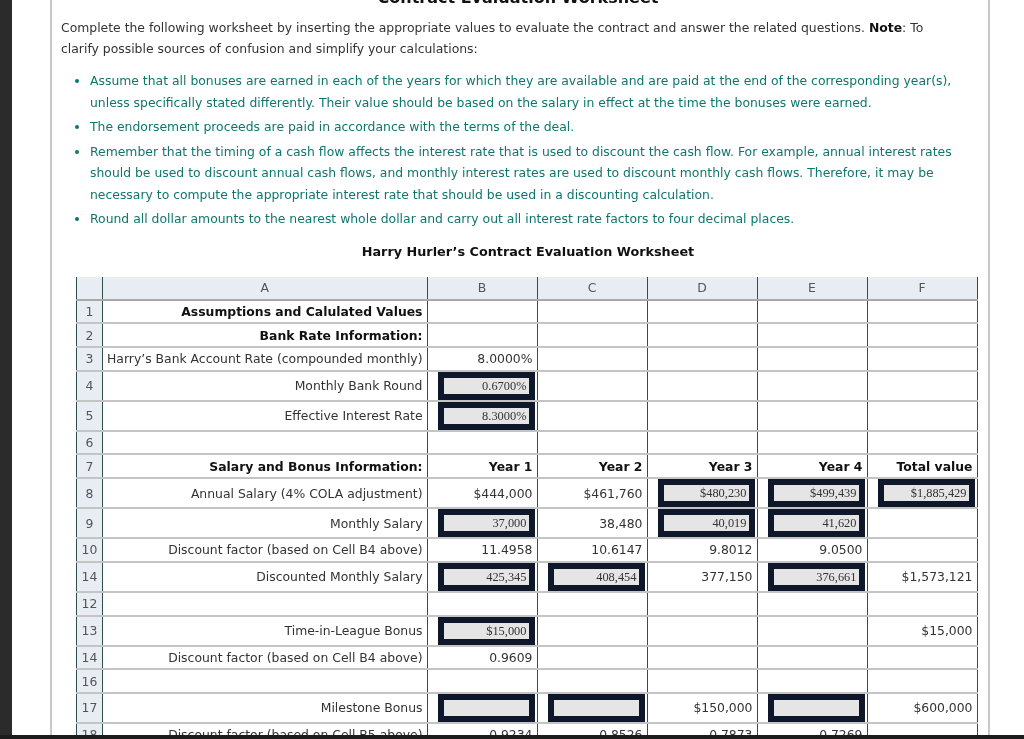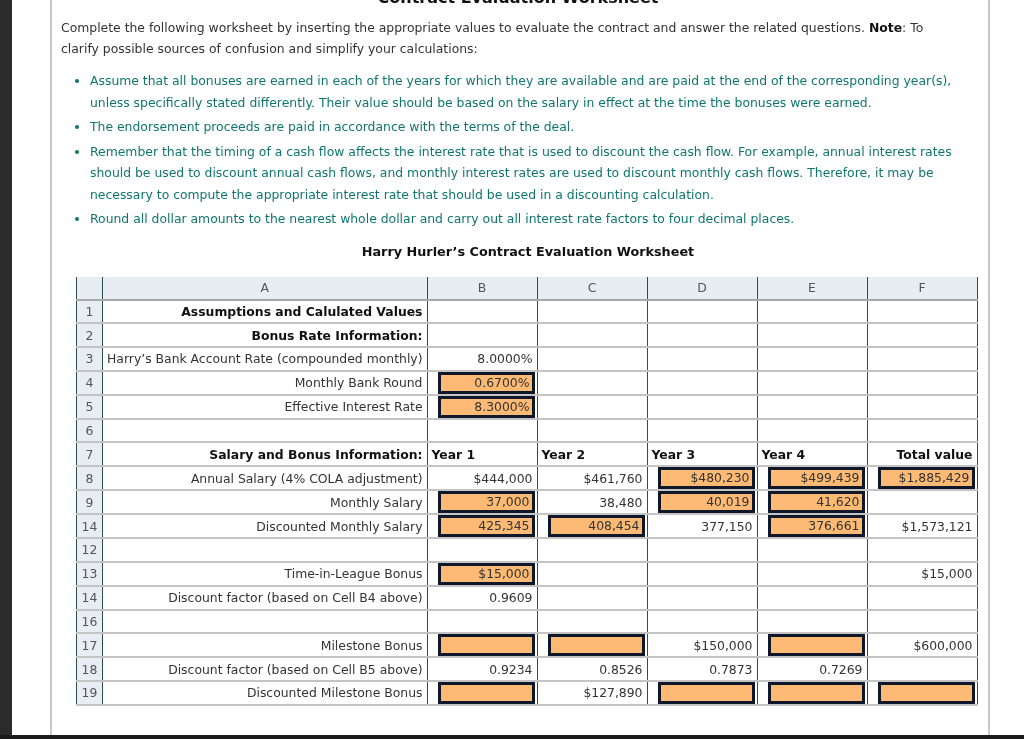--- a/index.html
+++ b/index.html
@@ -49,26 +49,26 @@
   }
   table.sheet td.rn {
     background:#e8edf4; text-align:center; color:#555; padding:0;
     border-left:1px solid #2f4f4f;
   }
   table.sheet th.corner { border-left:1px solid #2f4f4f; }
   td.lbl { text-align:right; }
   td.lbl.bold { font-weight:bold; color:#111; }
   td.lbl.indent { padding-left:16px; }
   td.num { text-align:right; }
-  td.hdr { text-align:left; font-weight:bold; color:#111; }
+  td.hdr { text-align:right; font-weight:bold; color:#111; }
   td.hdr.right { text-align:right; }
   .box {
-    display:block; border:3px solid #0f172a; height:16px; line-height:16px;
+    display:block; border:6px solid #0f172a; height:16px; line-height:16px;
     text-align:right; padding:0 2px; margin:0 -2px 0 6px;
-    font-size:12.4px; background:#fdba74;
+    font-size:12.4px; background:#e5e5e5;font-family:Liberation Serif, serif;
   }
   .box.empty { color:transparent; }
 </style>
 </head>
 <body>
 
 <div class="page">
   <div class="clipped-title">Contract Evaluation Worksheet</div>
   <div class="rule-left"></div>
   <div class="rule-right"></div>
@@ -112,21 +112,21 @@
           <td class="rn">1</td>
           <td class="lbl bold">Assumptions and Calulated Values</td>
           <td class="num"></td>
           <td class="num"></td>
           <td class="num"></td>
           <td class="num"></td>
           <td class="num"></td>
         </tr>
         <tr>
           <td class="rn">2</td>
-          <td class="lbl bold">Bonus Rate Information:</td>
+          <td class="lbl bold">Bank Rate Information:</td>
           <td class="num"></td>
           <td class="num"></td>
           <td class="num"></td>
           <td class="num"></td>
           <td class="num"></td>
         </tr>
         <tr>
           <td class="rn">3</td>
           <td class="lbl">Harry’s Bank Account Rate (compounded monthly)</td>
           <td class="num">8.0000%</td>
@@ -199,20 +199,29 @@
           <td class="num">38,480</td>
           <td class="num">
             <span class="box">40,019</span>
           </td>
           <td class="num">
             <span class="box">41,620</span>
           </td>
           <td class="num"></td>
         </tr>
         <tr>
+          <td class="rn">10</td>
+          <td class="lbl indent">Discount factor (based on Cell B4 above)</td>
+          <td class="num">11.4958</td>
+          <td class="num">10.6147</td>
+          <td class="num">9.8012</td>
+          <td class="num">9.0500</td>
+          <td class="num"></td>
+        </tr>
+        <tr>
           <td class="rn">14</td>
           <td class="lbl">Discounted Monthly Salary</td>
           <td class="num">
             <span class="box">425,345</span>
           </td>
           <td class="num">
             <span class="box">408,454</span>
           </td>
           <td class="num">377,150</td>
           <td class="num">

